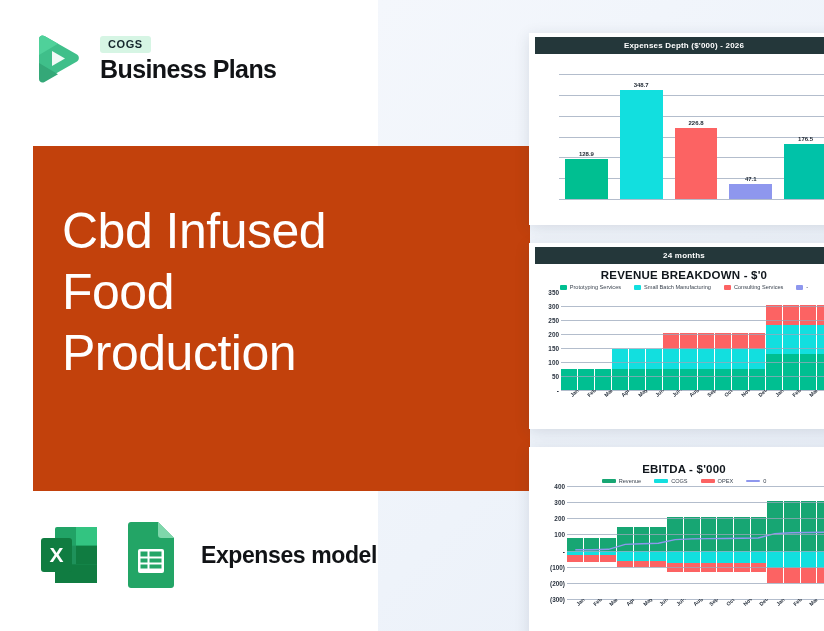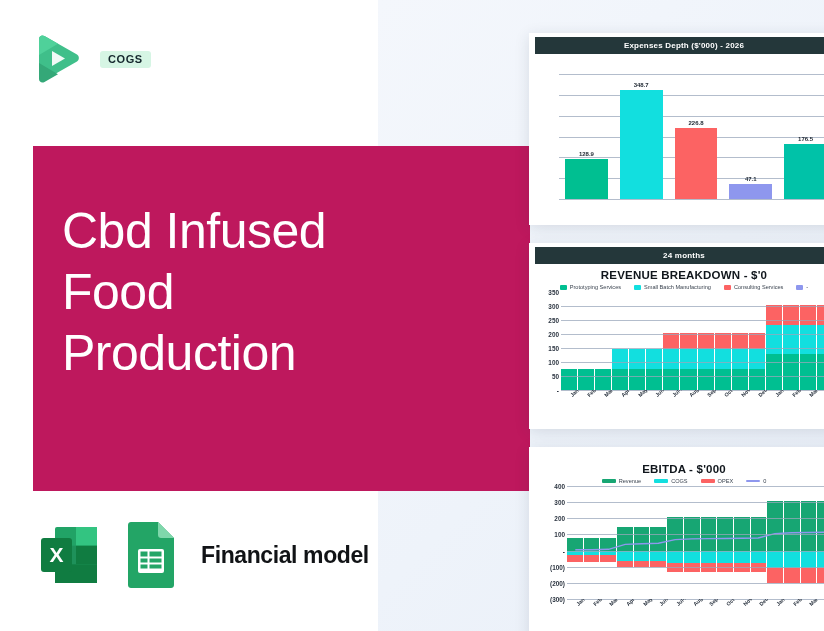--- a/index.html
+++ b/index.html
@@ -22,21 +22,21 @@
   .ready-badge{
     align-self:flex-start;background:#d6f5e4;color:#14262c;
     font-size:11px;font-weight:700;letter-spacing:.6px;
     padding:3px 8px 3px 8px;border-radius:3px;line-height:1;
   }
   .brand-title{font-size:25px;font-weight:700;color:#111316;letter-spacing:-0.6px;line-height:1.05;}
 
   
   .title-panel{
     position:absolute;left:33px;top:146px;width:497px;height:345px;
-    background:#be185d;
+    background:#c2410c;
   }
   .title-panel .big-title{
     position:absolute;left:29px;top:55px;right:20px;
     color:#ffffff;font-size:50px;font-weight:400;line-height:1.22;
     letter-spacing:-0.5px;white-space:pre-line;
   }
 
   
   .footer{position:absolute;left:33px;top:519px;display:flex;align-items:center;gap:15px;}
   .xls-icon{width:72px;height:72px;position:relative;flex:0 0 auto;}
@@ -108,20 +108,21 @@
     <div class="logo-mark">
       <svg viewBox="0 0 58 58" width="58" height="58">
         <path d="M11 9 C11 6 14 4.5 16.5 6 L49 24.5 C51.5 26 51.5 30 49 31.5 L16.5 50 C14 51.5 11 50 11 47 Z" fill="#3fbf8a"></path>
         <path d="M11 9 C11 6 14 4.5 16.5 6 L30 13.8 L11 25 Z" fill="#4fd19a"></path>
         <path d="M11 33 L30 44.2 L16.5 52 C14 53.5 11 52 11 49 Z" fill="#34a878"></path>
         <path d="M24 21 L37 28.5 L24 36 Z" fill="#ffffff" opacity="0.92"></path>
       </svg>
     </div>
     <div class="brand-text">
       <span class="ready-badge">COGS</span>
+      <span class="brand-title">Business Plans</span>
     </div>
   </div>
 
   <div class="title-panel">
     <div class="big-title">Cbd Infused
 Food
 Production</div>
   </div>
 
   <div class="footer">
@@ -142,21 +143,21 @@
         <path d="M38 3 L54 19 L41 19 C39.3 19 38 17.7 38 16 Z" fill="#7fd7ab"></path>
         <rect x="18" y="30" width="26" height="24" rx="2" fill="#ffffff"></rect>
         <rect x="20.5" y="32.5" width="7" height="5" fill="#23a566"></rect>
         <rect x="29.5" y="32.5" width="12" height="5" fill="#23a566"></rect>
         <rect x="20.5" y="39.5" width="7" height="4" fill="#23a566"></rect>
         <rect x="29.5" y="39.5" width="12" height="4" fill="#23a566"></rect>
         <rect x="20.5" y="45.5" width="7" height="4" fill="#23a566"></rect>
         <rect x="29.5" y="45.5" width="12" height="4" fill="#23a566"></rect>
       </svg>
     </div>
-    <span class="footer-label">Financial model</span>
+    <span class="footer-label">Expenses model</span>
   </div>
 
   <div class="card card-1">
     <div class="card-inner">
       <div class="card-banner">Expenses Depth ($'000) - 2026</div>
       <div class="c1-plot" id="c1-plot">
           <div class="gridline" style="top: 20px; left: 18px;"></div>
           <div class="gridline" style="top: 40.8333px; left: 18px;"></div>
           <div class="gridline" style="top: 61.6667px; left: 18px;"></div>
           <div class="gridline" style="top: 82.5px; left: 18px;"></div>

